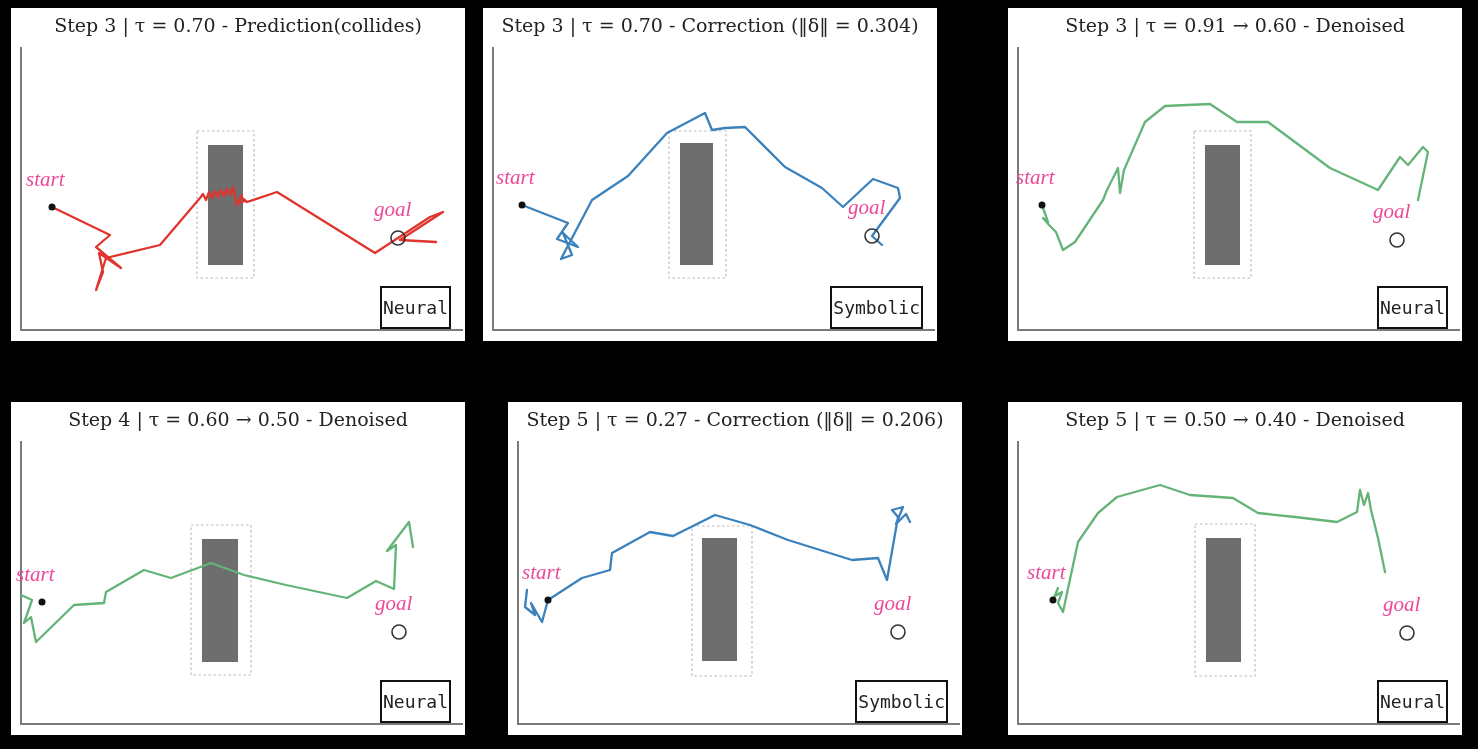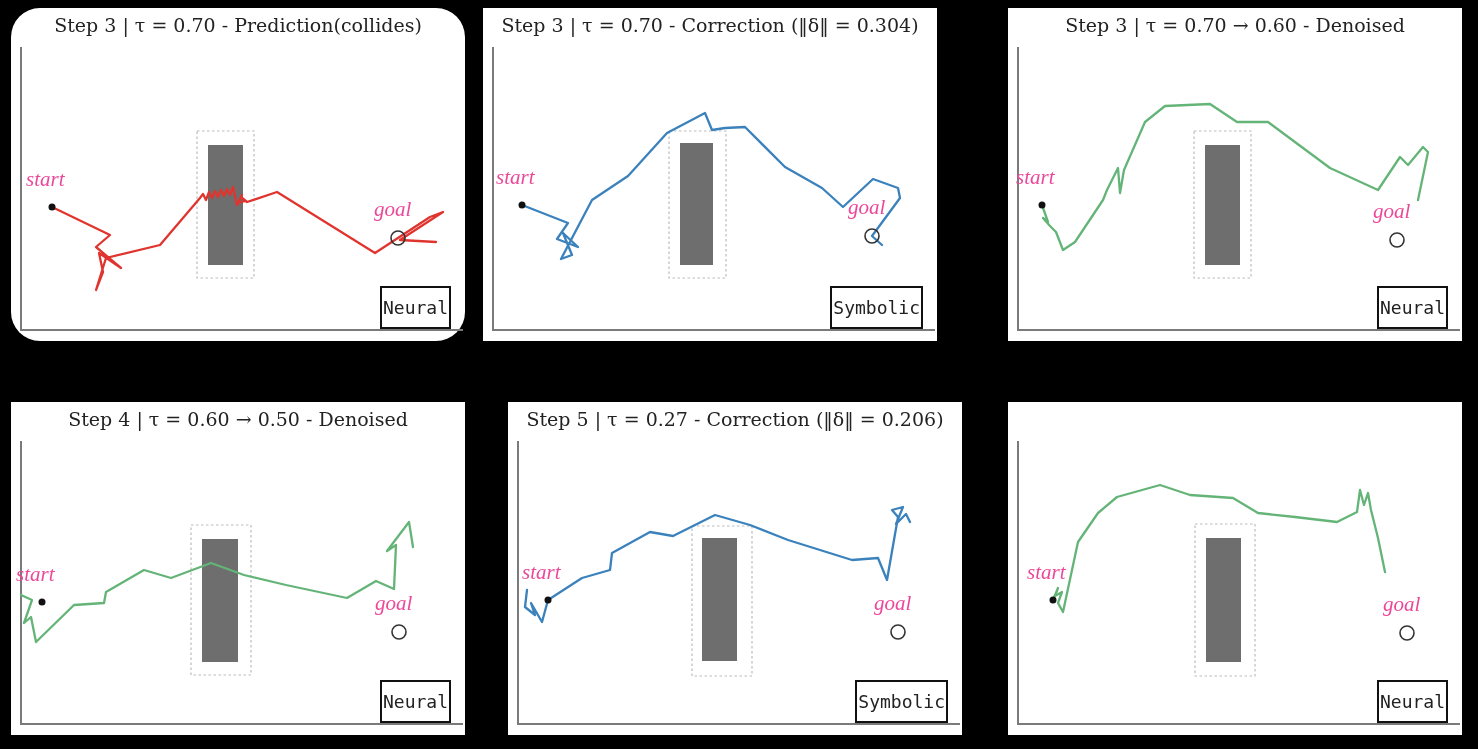--- a/index.html
+++ b/index.html
@@ -9,21 +9,21 @@
   .panel-title{position:absolute;top:6px;left:0;width:100%;text-align:center;
                font-size:19px;color:#222;white-space:nowrap;
                font-family:"DejaVu Serif", serif;}
   .plot-svg{position:absolute;left:0;top:0;width:454px;height:333px;}
   .pt-label{position:absolute;font-style:italic;font-size:21px;color:#ec4899;
             font-family:Liberation Serif, serif;line-height:1;}
   .method-box{position:absolute;right:14px;bottom:12px;background:#fff;
               border:2px solid #111;padding:9px 1px;
               font-family:"DejaVu Sans Mono", monospace;font-size:18px;color:#222;}
   
-  #p0{left:11px;  top:8px;border-radius:29px;}
+  #p0{left:11px;  top:8px;}
   #p1{left:483px; top:8px;}
   #p2{left:1008px;top:8px;}
   #p3{left:11px;  top:402px;}
   #p4{left:508px; top:402px;}
   #p5{left:1008px;top:402px;}
 </style>
 </head>
 <body>
 
 <div id="stage">
@@ -53,21 +53,21 @@
         <polyline points="39,197 85,215 74,231 95,239 80,225 89,247 78,251 109,192 145,168 184,125 222,105 229,122 242,120 262,119 302,159 339,180 360,199 390,171 415,180 417,190 389,228 399,237" fill="none" stroke="#3b82bd" stroke-width="2.3" stroke-linejoin="round" stroke-linecap="round"></polyline>
         <circle cx="39" cy="197" r="3.5" fill="#111111"></circle>
         <circle cx="389" cy="228" r="7" fill="none" stroke="#333333" stroke-width="1.6"></circle>
       </svg>
     <div class="pt-label start-label" style="left: 13px; top: 159px;">start</div>
     <div class="pt-label goal-label" style="left: 365px; top: 189px;">goal</div>
     <div class="method-box">Symbolic</div>
   </div>
 
   <div class="panel" id="p2">
-    <div class="panel-title">Step 3 | τ = 0.70 → 0.60 - Denoised</div>
+    <div class="panel-title">Step 3 | τ = 0.91 → 0.60 - Denoised</div>
     <svg class="plot-svg" viewBox="0 0 454 333" preserveAspectRatio="none">
         <line x1="10" y1="39" x2="10" y2="322" stroke="#7a7a7a" stroke-width="2"></line>
         <line x1="9" y1="322" x2="452" y2="322" stroke="#7a7a7a" stroke-width="2"></line>
         <rect x="186" y="123" width="57" height="147" fill="none" stroke="#bbbbbb" stroke-width="1.2" stroke-dasharray="2.5,2.5"></rect>
         <rect x="197" y="137" width="35" height="120" fill="#6e6e6e"></rect>
         <polyline points="34,197 40,214 35,210 42,218 48,224 55,242 67,234 95,192 99,182 110,160 112,185 116,162 137,114 157,98 202,96 229,114 260,114 322,160 370,182 392,149 400,157 415,139 420,144 410,192" fill="none" stroke="#64b478" stroke-width="2.3" stroke-linejoin="round" stroke-linecap="round"></polyline>
         <circle cx="34" cy="197" r="3.5" fill="#111111"></circle>
         <circle cx="389" cy="232" r="7" fill="none" stroke="#333333" stroke-width="1.6"></circle>
       </svg>
     <div class="pt-label start-label" style="left: 8px; top: 159px;">start</div>
@@ -101,20 +101,21 @@
         <polyline points="19,188 17,205 27,213 23,201 34,220 40,198 74,176 102,168 104,151 142,130 165,134 207,113 242,123 280,138 344,158 370,156 379,178 390,115 384,108 395,105 388,122 398,112 402,120" fill="none" stroke="#3b82bd" stroke-width="2.3" stroke-linejoin="round" stroke-linecap="round"></polyline>
         <circle cx="40" cy="198" r="3.5" fill="#111111"></circle>
         <circle cx="390" cy="230" r="7" fill="none" stroke="#333333" stroke-width="1.6"></circle>
       </svg>
     <div class="pt-label start-label" style="left: 14px; top: 160px;">start</div>
     <div class="pt-label goal-label" style="left: 366px; top: 191px;">goal</div>
     <div class="method-box">Symbolic</div>
   </div>
 
   <div class="panel" id="p5">
+    <div class="panel-title">Step 5 | τ = 0.50 → 0.40 - Denoised</div>
     <svg class="plot-svg" viewBox="0 0 454 333" preserveAspectRatio="none">
         <line x1="10" y1="39" x2="10" y2="322" stroke="#7a7a7a" stroke-width="2"></line>
         <line x1="9" y1="322" x2="452" y2="322" stroke="#7a7a7a" stroke-width="2"></line>
         <rect x="187" y="122" width="60" height="152" fill="none" stroke="#bbbbbb" stroke-width="1.2" stroke-dasharray="2.5,2.5"></rect>
         <rect x="198" y="136" width="35" height="124" fill="#6e6e6e"></rect>
         <polyline points="45,198 50,186 47,194 54,190 50,201 55,210 70,140 90,111 109,95 152,83 182,93 225,96 250,111 287,115 329,120 349,110 352,88 356,103 360,91 363,108 370,136 377,170" fill="none" stroke="#64b478" stroke-width="2.3" stroke-linejoin="round" stroke-linecap="round"></polyline>
         <circle cx="45" cy="198" r="3.5" fill="#111111"></circle>
         <circle cx="399" cy="231" r="7" fill="none" stroke="#333333" stroke-width="1.6"></circle>
       </svg>
     <div class="pt-label start-label" style="left: 19px; top: 160px;">start</div>

